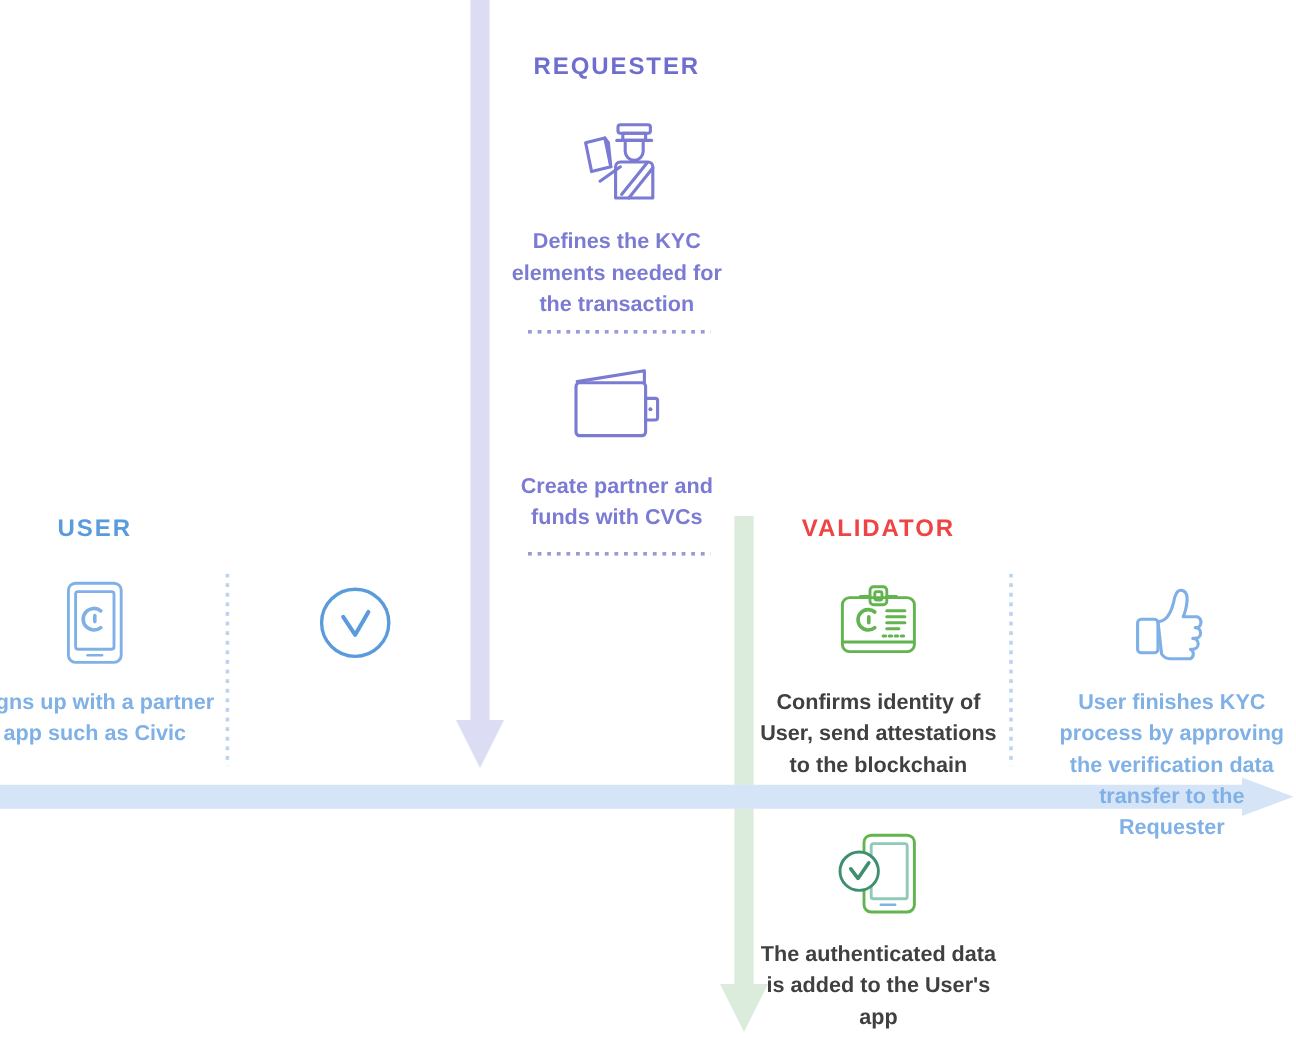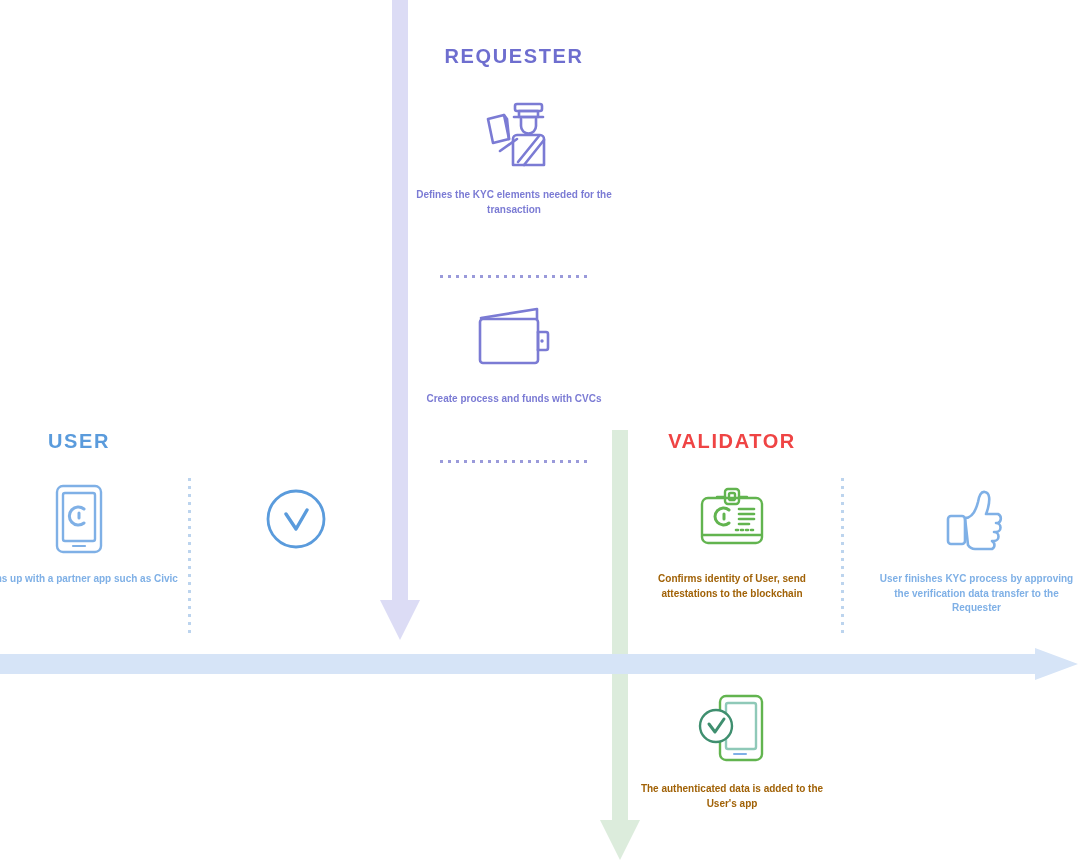--- a/index.html
+++ b/index.html
@@ -37,26 +37,26 @@
   }
 
   
   .step{position:absolute;text-align:center;}
   .step .icon{
     display:flex;align-items:center;justify-content:center;
     height:78px;margin:0 auto;
   }
   .step .caption{
     margin-top:14px;
-    font-size:10px;font-weight:bold;line-height:1.45;
+    font-size:18px;font-weight:bold;line-height:1.45;
   }
 
   .blue   { color:#7fb0e6; }
   .purple { color:#7b7bd4; }
-  .green  { color:#a16207; }
+  .green  { color:#404040; }
 
   .hdr-blue   { color:#5a9bdc; }
   .hdr-purple { color:#6e6ecf; }
   .hdr-green  { color:#ef4444; }
 
   svg{display:block;overflow:visible;}
 </style>
 </head>
 <body>
 
@@ -119,21 +119,21 @@
   <div class="step" style="left:414px;top:300px;width:200px;">
     <div class="icon">
       <svg width="78" height="62" viewBox="0 0 78 62" fill="none" stroke="#7b7bd4" stroke-width="2.6" stroke-linejoin="round" stroke-linecap="round">
         <path d="M6,10 L62,1 L62,11"></path>
         <rect x="5" y="11" width="58" height="44" rx="3"></rect>
         <path d="M63,24 h8 a2,2 0 0 1 2,2 v14 a2,2 0 0 1 -2,2 h-8"></path>
         <path d="M63,24 v18"></path>
         <circle cx="67" cy="33" r="1.7" fill="#7b7bd4" stroke="none"></circle>
       </svg>
     </div>
-    <div class="caption purple">Create process and funds with CVCs</div>
+    <div class="caption purple">Create partner and funds with CVCs</div>
   </div>
 
   <div class="step" style="left:-21px;top:480px;width:200px;">
     <div class="icon">
       <svg width="52" height="70" viewBox="0 0 52 70" fill="none" stroke="#7fb0e6" stroke-width="2.4" stroke-linejoin="round" stroke-linecap="round">
         <rect x="4" y="2" width="44" height="66" rx="6"></rect>
         <rect x="10" y="9" width="32" height="48" rx="2"></rect>
         <path d="M20,62 h12" stroke-width="2.2"></path>
 
         <path d="M31,25 a9,9 0 1 0 0,14" stroke-width="3"></path>

